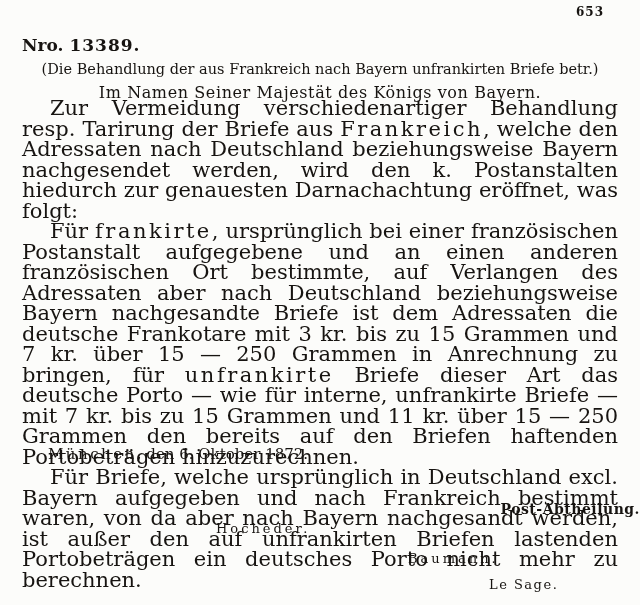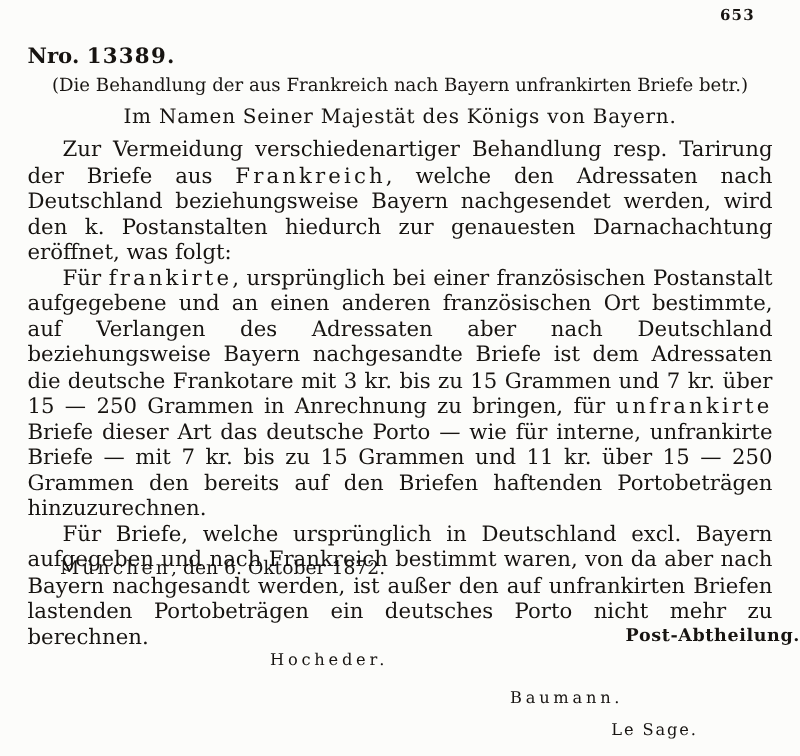--- a/index.html
+++ b/index.html
@@ -48,24 +48,24 @@
     top: 83px;
     left: 0;
     width: 100%;
     text-align: center;
     font-size: 16px;
     font-weight: 400;
     letter-spacing: 0.6px;
   }
   .body-block {
     position: absolute;
-    top: 110px;
+    top: 98px;
     left: 22px;
     width: 596px;
-    font-size: 17px;
+    font-size: 21px;
     line-height: 20.5px;
     text-align: justify;
   }
   .body-block p { text-indent: 28px; }
   .gesperrt { letter-spacing: 2.5px; }
   .dateline {
     position: absolute;
     top: 445px;
     left: 48px;
     font-size: 15px;

